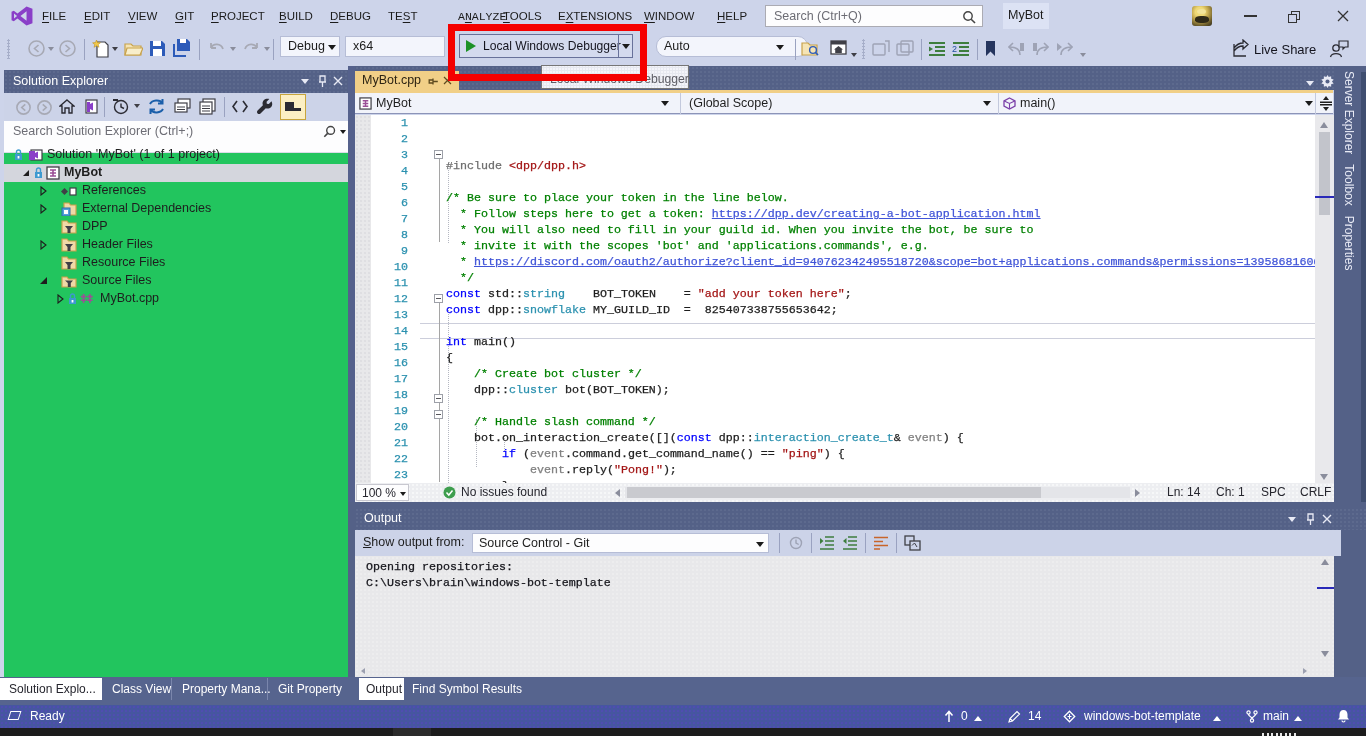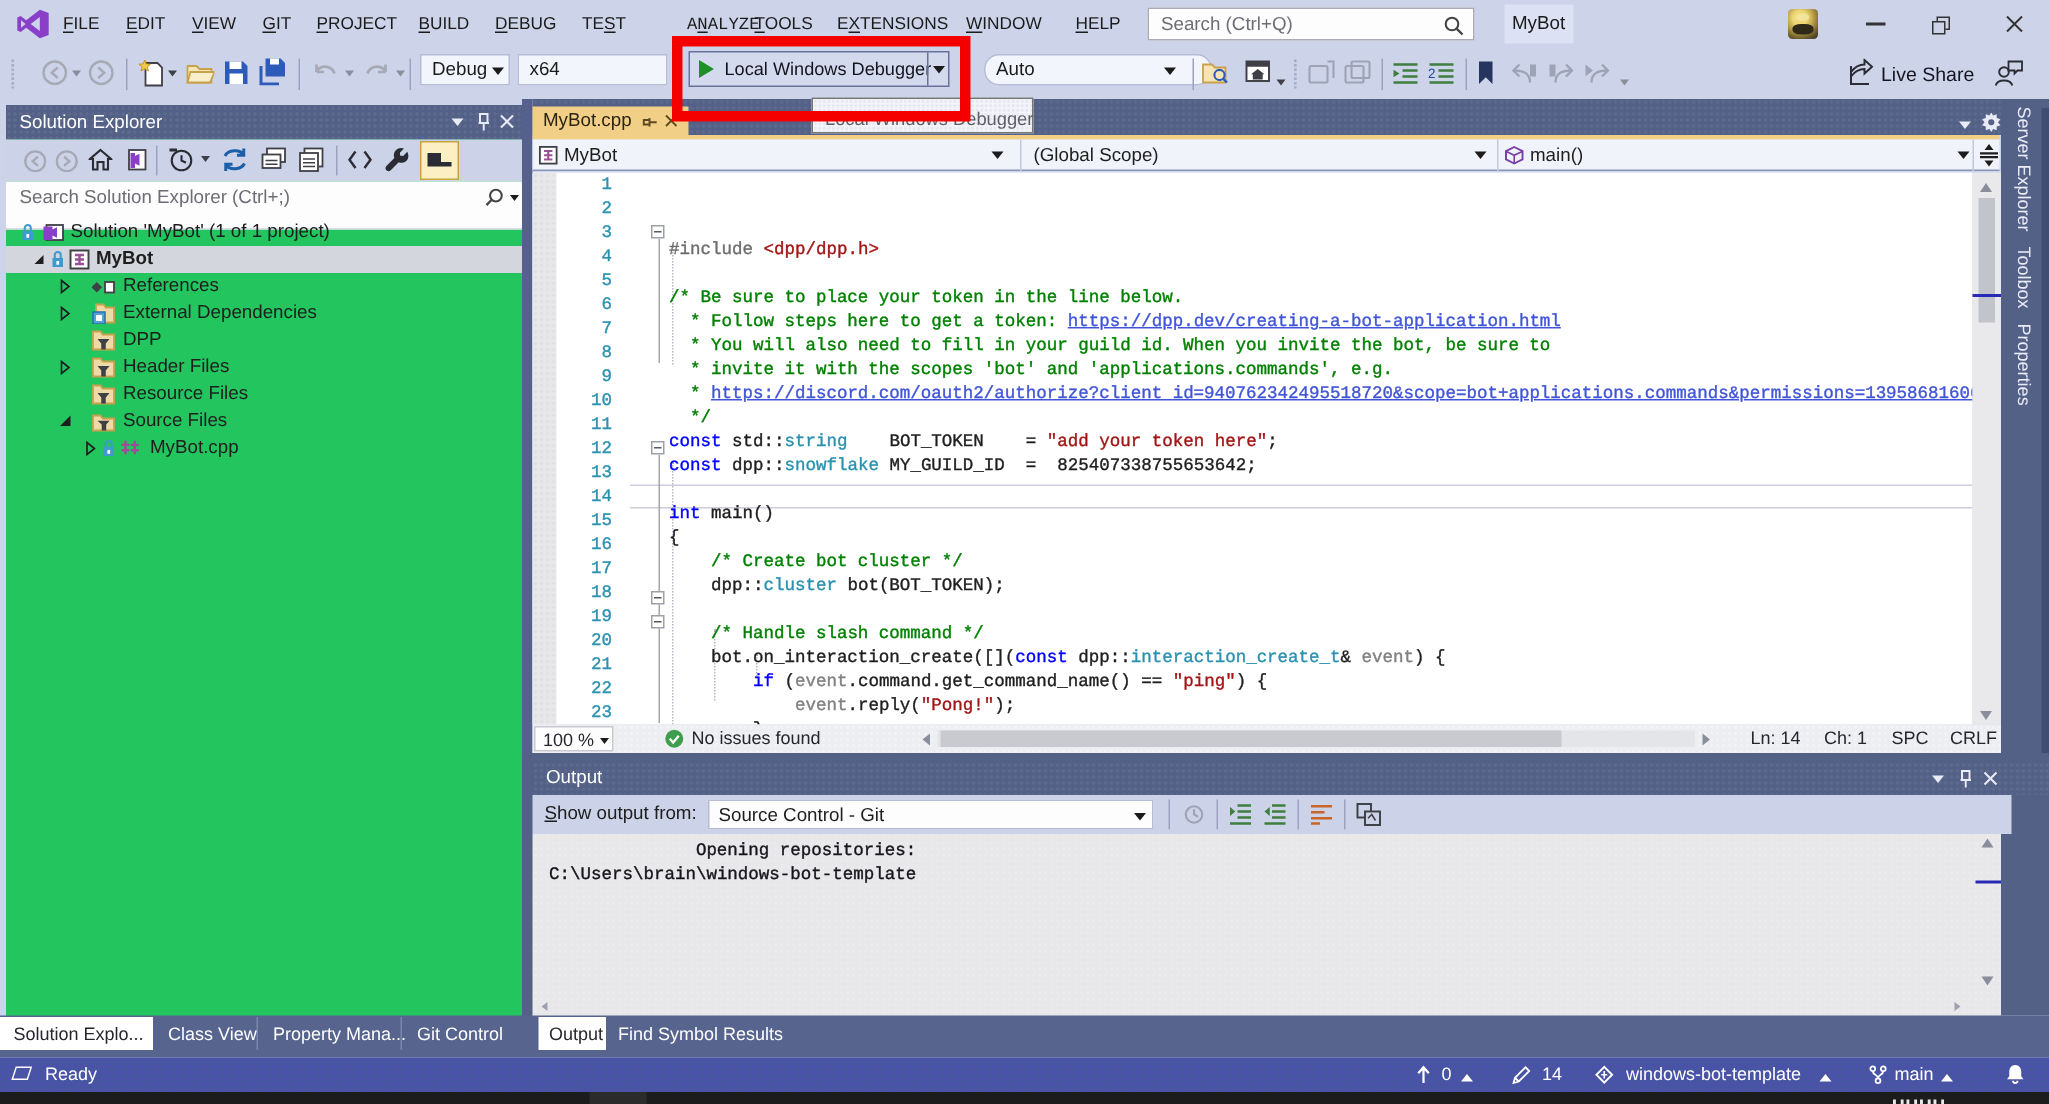--- a/index.html
+++ b/index.html
@@ -577,21 +577,21 @@
         <path d="M1 1.5 H15 M1 5.5 H10 M1 9.5 H15 M1 13 H7" stroke="#C8652A" stroke-width="1.7"></path>
       </svg>
       <div class="sep-v" style="left:541px;top:3px;height:20px;"></div>
       <svg class="abs" style="left:549px;top:5px;" width="17" height="16" viewBox="0 0 17 16">
         <rect x="1" y="1" width="9" height="9" fill="none" stroke="#3F3F46" stroke-width="1.3"></rect>
         <rect x="6" y="6" width="10" height="9" fill="#CCD3E8" stroke="#3F3F46" stroke-width="1.3"></rect>
         <path d="M8 10.5 L10.5 8 L13 12" stroke="#3F3F46" stroke-width="1" fill="none"></path>
       </svg>
     </div>
 
-    <div class="abs" style="left:7px;top:51px;width:979px;height:143px;background:#E8E8EA;background-image:radial-gradient(rgba(255,255,255,0.20) 1px, transparent 1px);background-size:4px 4px;text-align:right;">
+    <div class="abs" style="left:7px;top:51px;width:979px;height:143px;background:#E8E8EA;background-image:radial-gradient(rgba(255,255,255,0.20) 1px, transparent 1px);background-size:4px 4px;">
       <pre class="abs" style="left:11px;top:3px;font-size:11.67px;line-height:16px;color:#16161C;">Opening repositories:
 C:\Users\brain\windows-bot-template</pre>
 
       <div class="abs" style="left:962px;top:0;width:17px;height:110px;">
         <div class="carat" style="left:4px;top:3px;border-top-color:#8A8D9C;transform:rotate(180deg);border-left-width:4.5px;border-right-width:4.5px;border-top-width:6px;"></div>
         <div class="abs" style="left:0;top:31px;width:17px;height:2px;background:#2929B8;"></div>
         <div class="carat" style="left:4px;top:95px;border-top-color:#8A8D9C;border-left-width:4.5px;border-right-width:4.5px;border-top-width:6px;"></div>
       </div>
 
       <div class="abs" style="left:0;top:111px;width:979px;height:10px;">
@@ -605,21 +605,21 @@
     <div class="abs" style="left:0;top:1px;width:102px;height:22px;background:#FFFFFF;color:#26262E;">
         <span class="abs" style="left:9px;top:4px;">Solution Explo...</span>
       </div>
     <div class="abs white-txt" style="left:103px;top:1px;width:69px;height:22px;border-right:1px solid #7A86AC;">
         <span class="abs" style="left:9px;top:4px;text-align:right;">Class View</span>
       </div>
     <div class="abs white-txt" style="left:173px;top:1px;width:95px;height:22px;border-right:1px solid #7A86AC;">
         <span class="abs" style="left:9px;top:4px;">Property Mana...</span>
       </div>
     <div class="abs white-txt" style="left:269px;top:1px;width:76px;height:22px;">
-        <span class="abs" style="left:9px;top:4px;">Git Control</span>
+        <span class="abs" style="left:9px;top:4px;">Git Property</span>
       </div>
     <div class="abs" style="left:359px;top:1px;width:45px;height:22px;background:#FFFFFF;color:#26262E;">
         <span class="abs" style="left:7px;top:4px;">Output</span>
       </div>
     <div class="abs white-txt" style="left:404px;top:1px;width:118px;height:22px;">
         <span class="abs" style="left:8px;top:4px;">Find Symbol Results</span>
       </div>
   </div>
 
   <div id="statusbar" class="abs" style="left:0;top:705px;width:1366px;height:23px;background:#4656A0;background-image:radial-gradient(rgba(100,60,210,0.32) 1px, transparent 1.2px);background-size:4px 4px;font-size:12px;color:#FFFFFF;">

